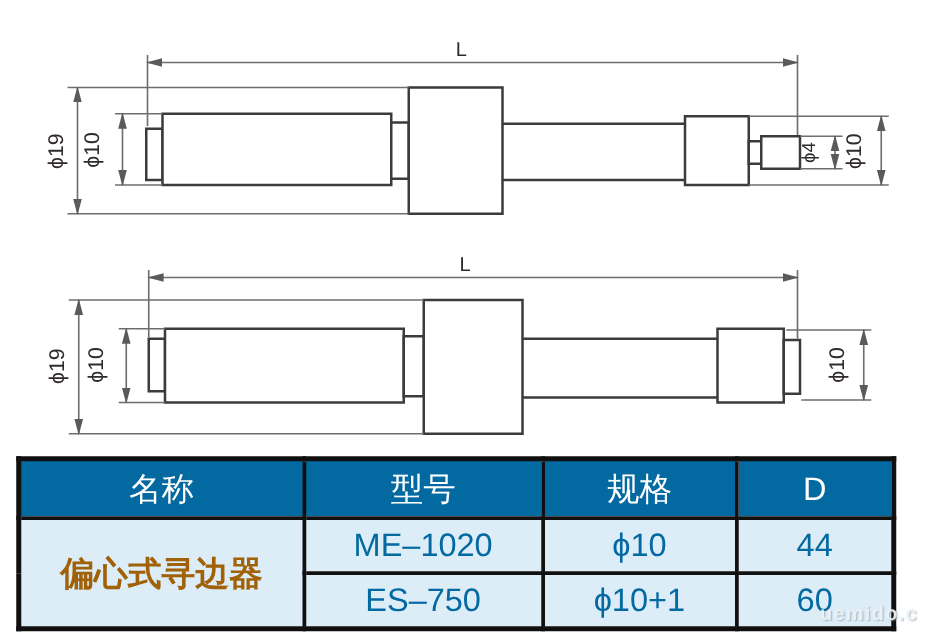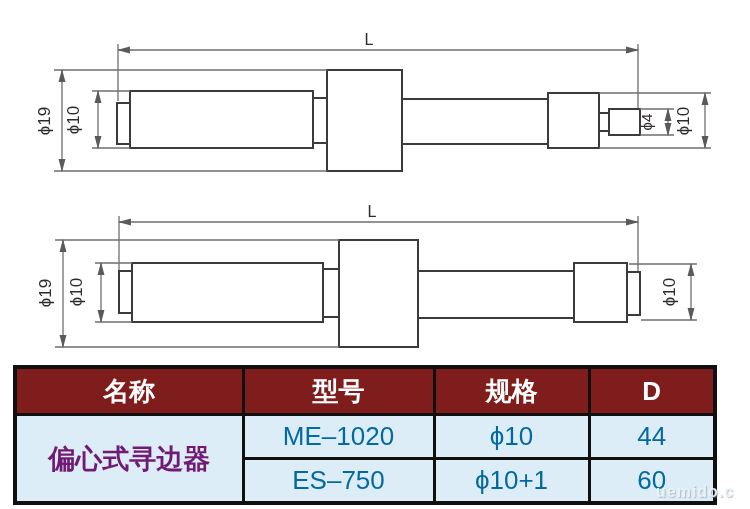--- a/index.html
+++ b/index.html
@@ -18,26 +18,26 @@
   #spec-table{
     position:absolute;left:13px;top:365px;
     border-collapse:collapse;table-layout:fixed;
     border:4px solid #101010;
   }
   #spec-table th,#spec-table td{
     border:3px solid #101010;text-align:center;vertical-align:middle;
     padding:0;overflow:hidden;white-space:nowrap;
   }
   #spec-table th{
-    background:#7f1d1d;color:#ffffff;font-weight:bold;font-size:26px;height:44px;
+    background:#0369a1;color:#ffffff;font-weight:normal;font-size:26px;height:44px;
   }
   #spec-table td{
     background:#dcedf8;color:#0369a1;font-size:26px;height:41px;
   }
-  #spec-table td.name{font-weight:bold;font-size:27px;color:#701a75;}
+  #spec-table td.name{font-weight:bold;font-size:27px;color:#a16207;}
   .c1{width:228px;} .c2{width:191px;} .c3{width:155px;} .c4{width:126px;}
 
   #watermark{
     position:absolute;left:656px;top:483px;
     font-size:16px;font-weight:bold;letter-spacing:1px;
     color:rgba(238,243,246,0.92);
     text-shadow:1px 1px 1px rgba(130,150,160,0.55);
   }
 </style>
 </head>

